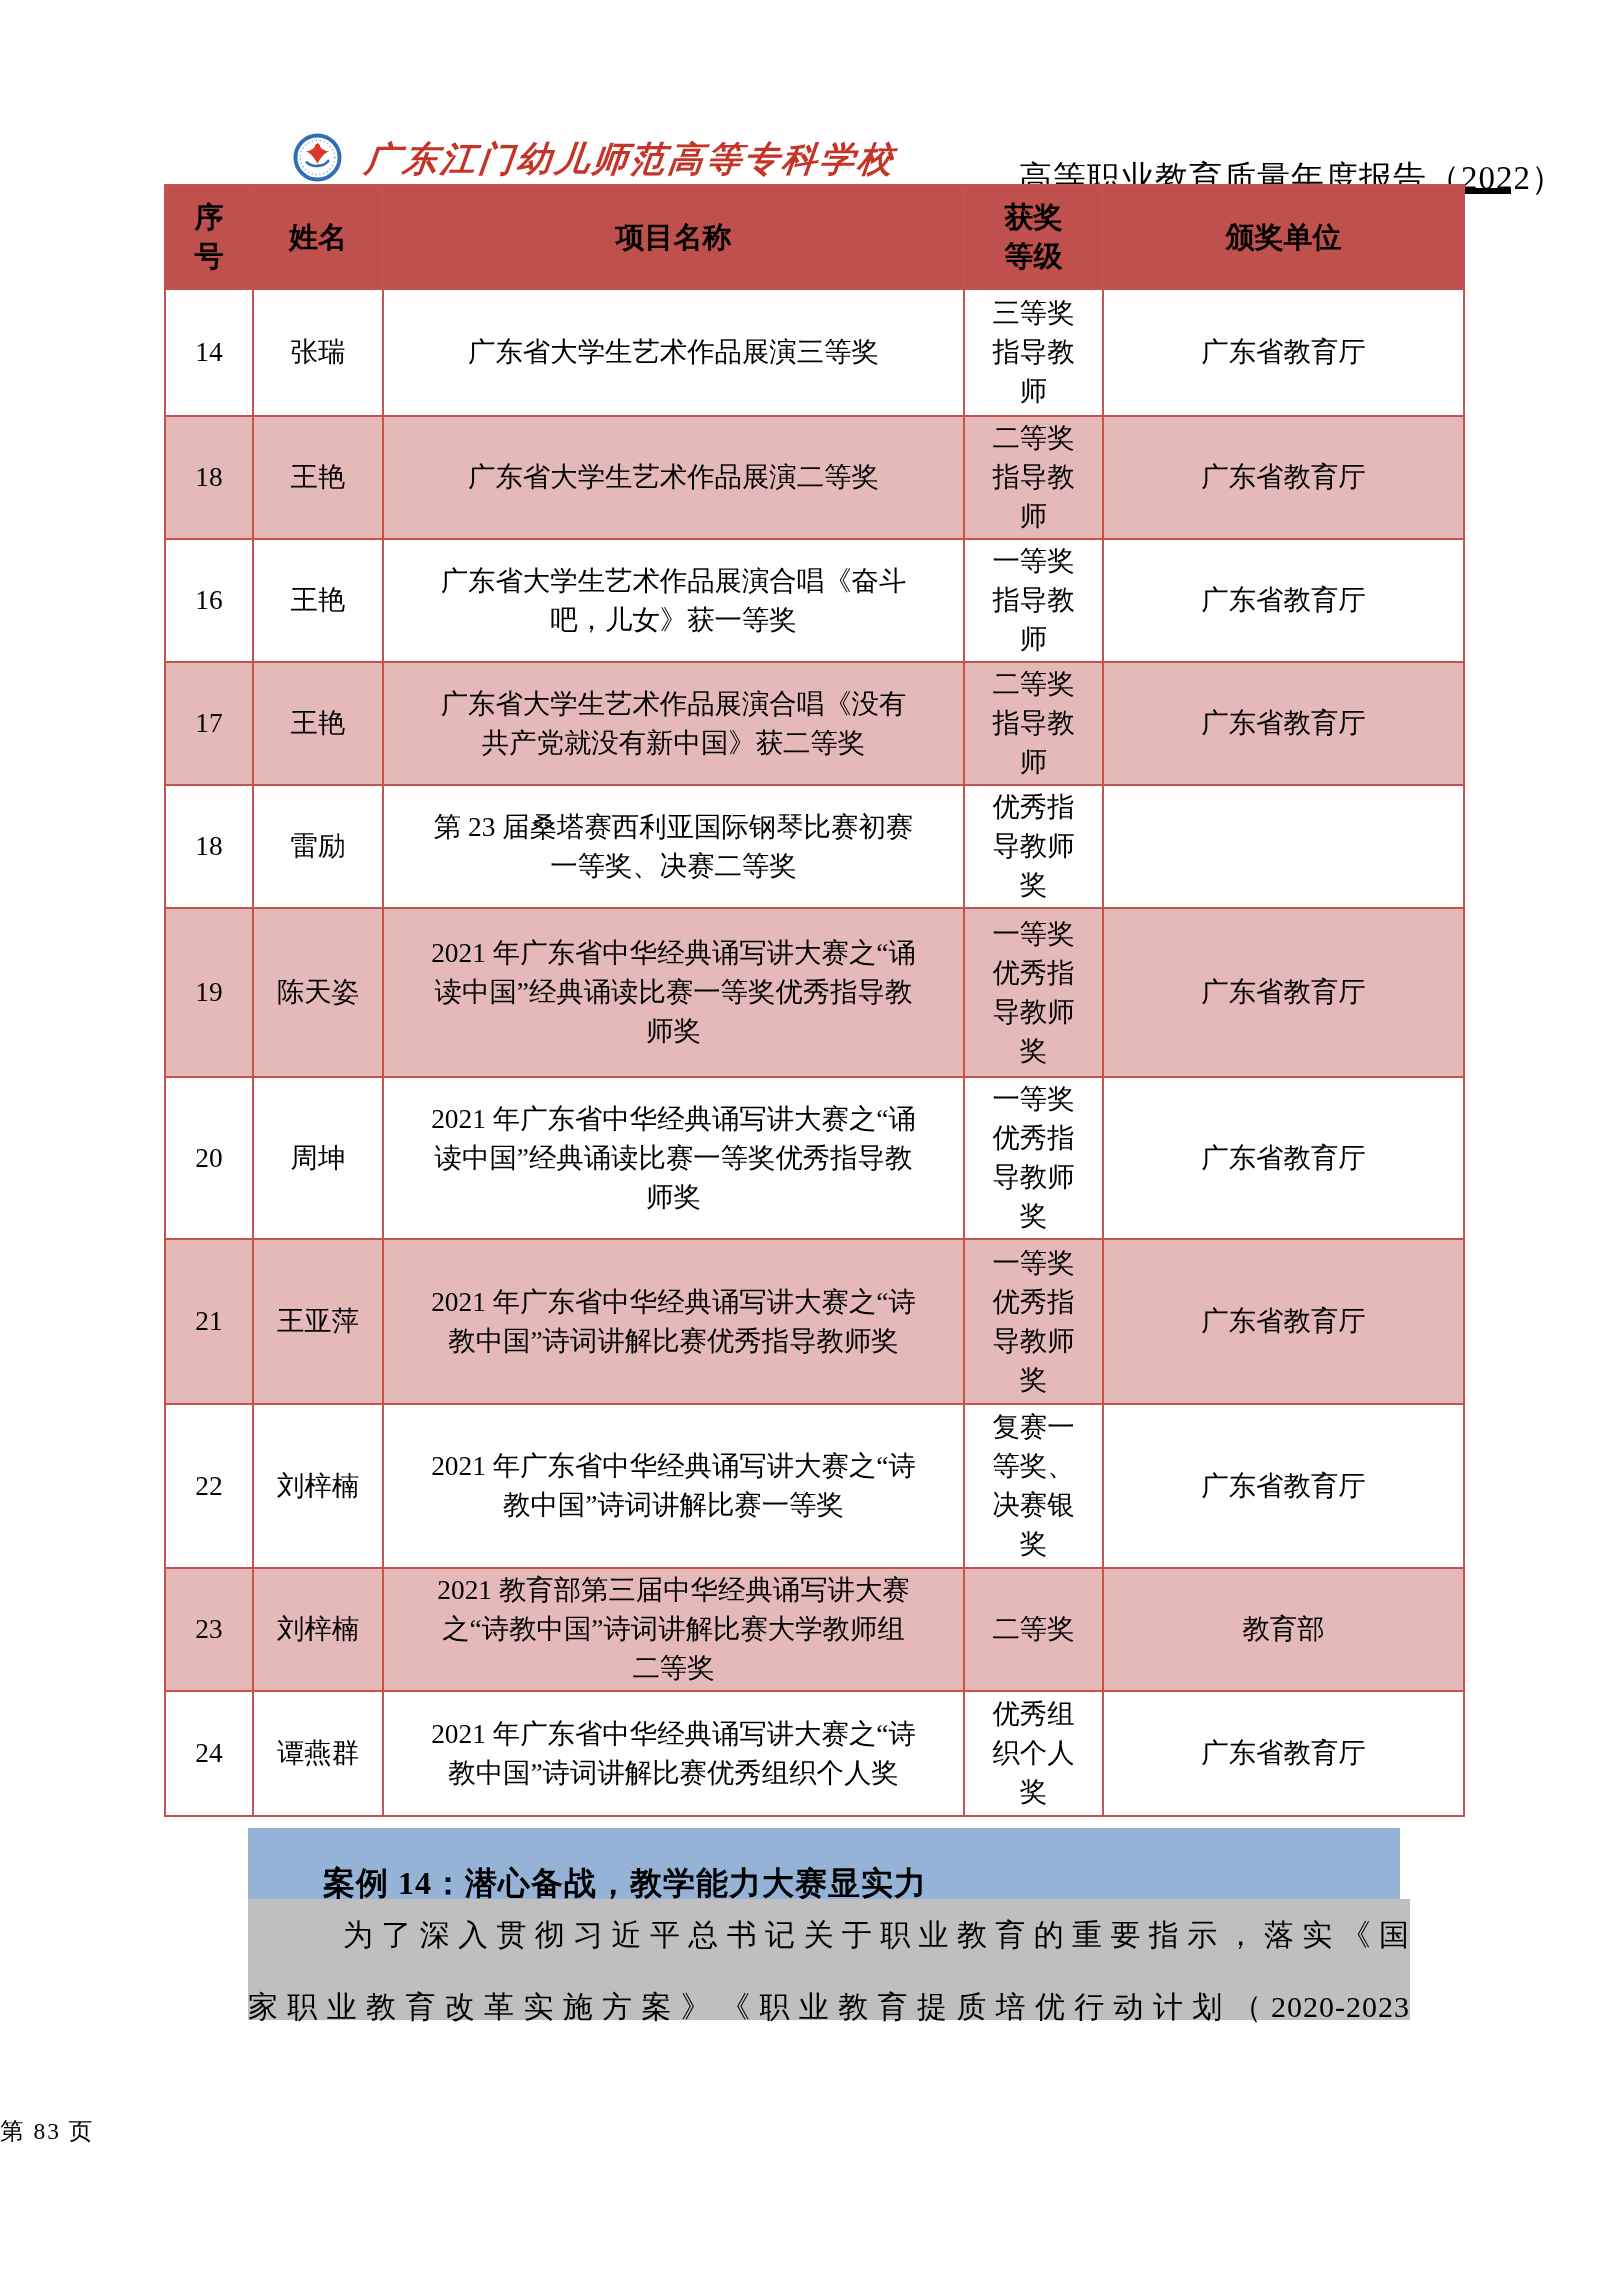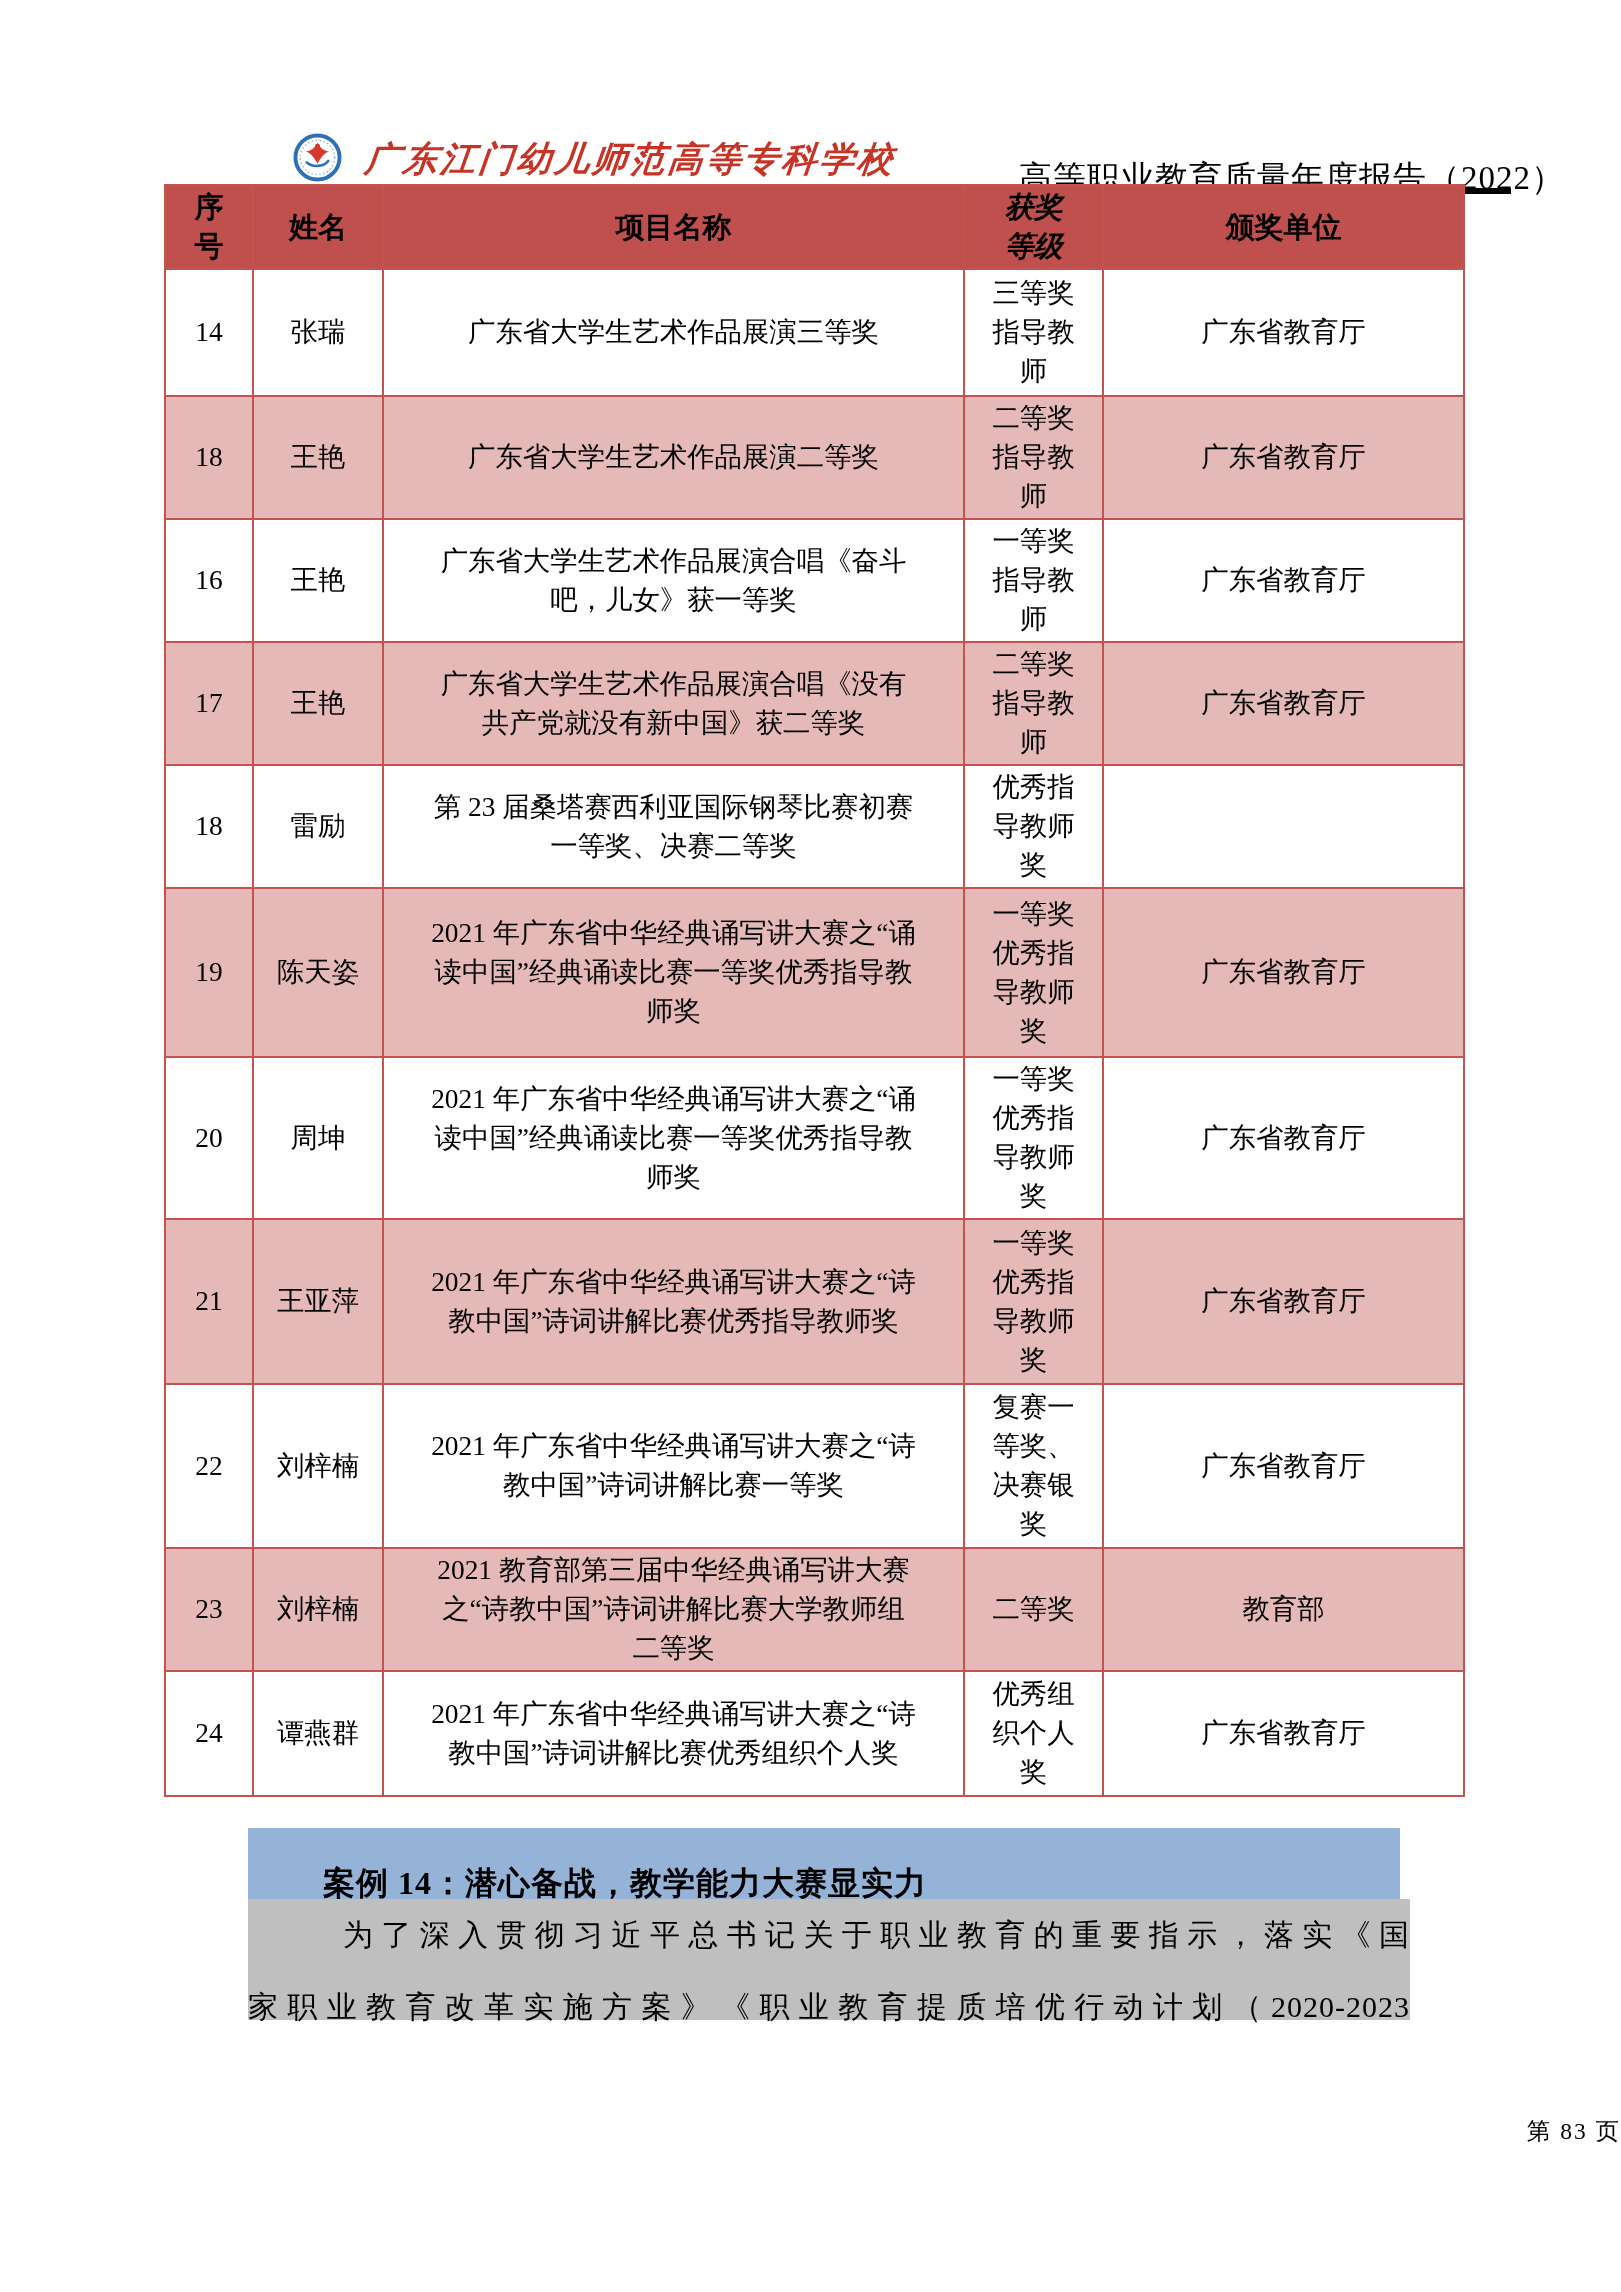--- a/index.html
+++ b/index.html
@@ -25,21 +25,21 @@
   .report-title{position:absolute;left:1019px;top:156px;width:451px;
     font-size:33px;letter-spacing:1px;white-space:nowrap;}
   .header-rule{position:absolute;left:247px;top:188px;width:1264px;height:5.9px;background:#000;}
 
   
   .table-wrap{position:absolute;left:164px;top:184px;width:1300px;}
   table.awards{border-collapse:collapse;width:1300px;table-layout:fixed;}
   table.awards th,table.awards td{border:2.9px solid var(--border);text-align:center;vertical-align:middle;}
   table.awards thead th{background:var(--header-bg);font-size:29px;font-weight:bold;height:83px;line-height:39px;}
   table.awards thead th.col-no{padding:2px 27.4px;}
-  table.awards thead th.col-award{padding:2px 35px;font-style:italic;}
+  table.awards thead th.col-award{padding:12px 35px;}
   table.awards td{font-size:27.4px;line-height:39px;padding:2px 21px;background:#fff;}
   table.awards td.cell-project{padding:2px 45px;}
   table.awards td.cell-award{padding:2px 25.5px;}
   table.awards tbody tr.alt td{background:var(--row-alt-bg);}
   tbody tr:nth-child(1){height:127px;}
   tbody tr:nth-child(2){height:123px;}
   tbody tr:nth-child(3){height:123px;}
   tbody tr:nth-child(4){height:123px;}
   tbody tr:nth-child(5){height:123px;}
   tbody tr:nth-child(6){height:169px;}
@@ -53,21 +53,21 @@
   .case-banner{position:absolute;left:248px;top:1828px;width:1152px;height:71px;
     background:var(--case-bg);display:flex;align-items:center;z-index:5;}
   .case-banner .case-title{font-size:32px;font-weight:bold;padding-left:75px;letter-spacing:1px;margin-top:40px;}
   .hl-par{position:absolute;left:248px;top:1899px;width:1162px;height:121px;
     background:var(--hl-gray);z-index:5;font-size:30px;}
   .hl-par .ln{display:block;line-height:72px;height:72px;letter-spacing:1px;
     text-align:justify;text-align-last:justify;overflow:hidden;}
   .hl-par .ln.first{text-indent:95px;}
 
   
-  .page-footer{position:absolute;left:0;top:2115px;width:100%;text-align:right;font-size:23.5px;letter-spacing:2px;}
+  .page-footer{position:absolute;left:0;top:2115px;width:100%;text-align:left;font-size:23.5px;letter-spacing:2px;}
 </style>
 </head>
 <body>
 
 <div class="page">
 
   <div class="logo">
     <svg width="49" height="49" viewBox="0 0 50 50">
       <circle cx="25" cy="25" r="22.5" fill="#ffffff" stroke="#2e6fb7" stroke-width="4"></circle>
       <circle cx="25" cy="25" r="17.5" fill="none" stroke="#8fb3dc" stroke-width="1.5" stroke-dasharray="1.5,2.5"></circle>

